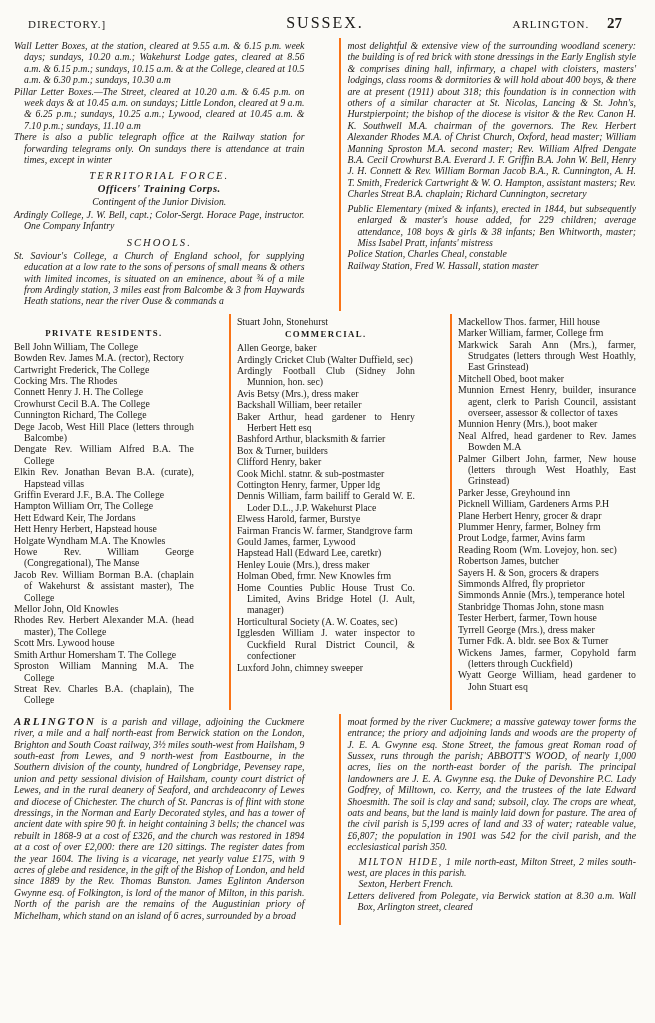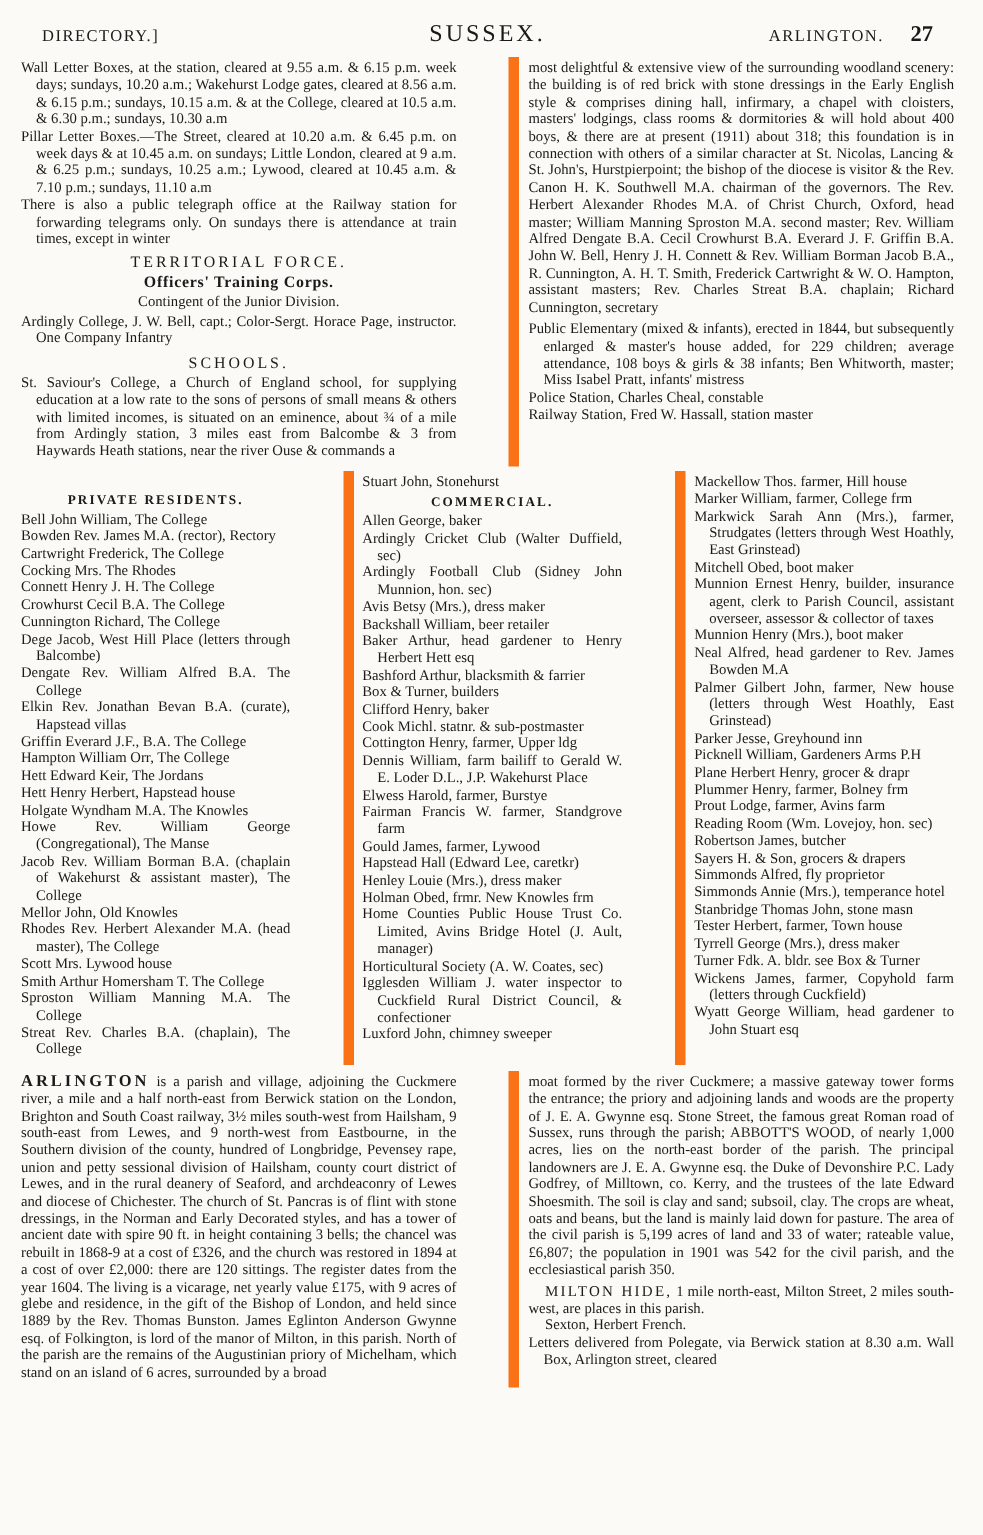--- a/index.html
+++ b/index.html
@@ -19,23 +19,23 @@
   .rh-pagenum { font-weight:bold; font-size:15px; margin-left:14px; letter-spacing:0; }
 
   
   p { font-size:9.8px; line-height:11.4px; text-align:justify; }
   .entry { padding-left:10px; text-indent:-10px; }
   .pind  { text-indent:11px; }
   .nind  { text-indent:0; }
 
   
   .two-col, .three-col { display:flex; align-items:stretch; }
-  .two-col { margin-top:2px; }
+  .two-col { margin-top:2px;font-style:italic; }
   .col { padding:2px 6px 4px 6px; }
-  .col + .col { border-left:7px solid #f97316;margin-left:29px; }
+  .col + .col { border-left:2px solid #f97316;margin-left:29px; }
   .two-col .col { width:50%; }
   .three-col { margin-top:3px; }
   .three-col .col { width:33.34%; }
 
   
   .h-caps { text-align:center; font-size:10.6px; font-weight:normal;
             letter-spacing:2px; margin:5px 0 2px 0; }
   .h-bold { text-align:center; font-size:10.6px; font-weight:bold;
             letter-spacing:.5px; margin:2px 0; }
   .h-center { text-align:center; font-size:9.8px; margin:1px 0; }

